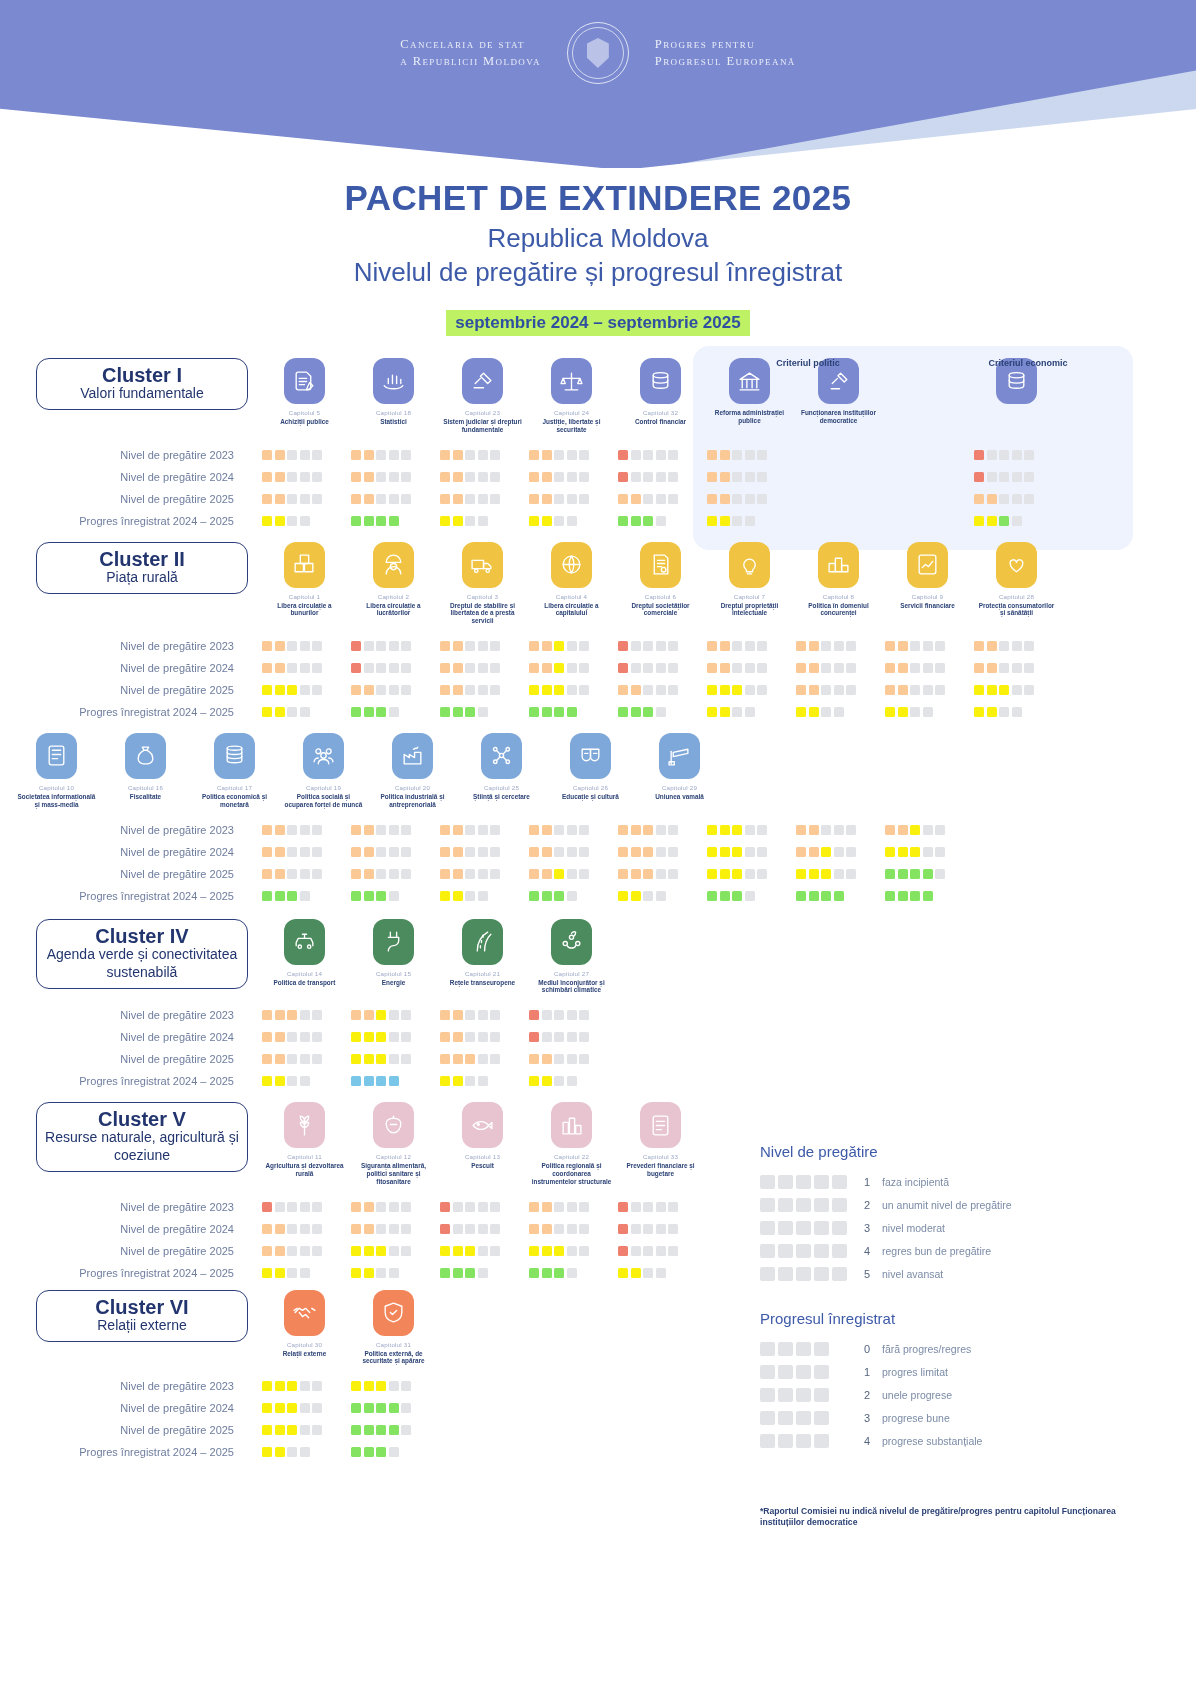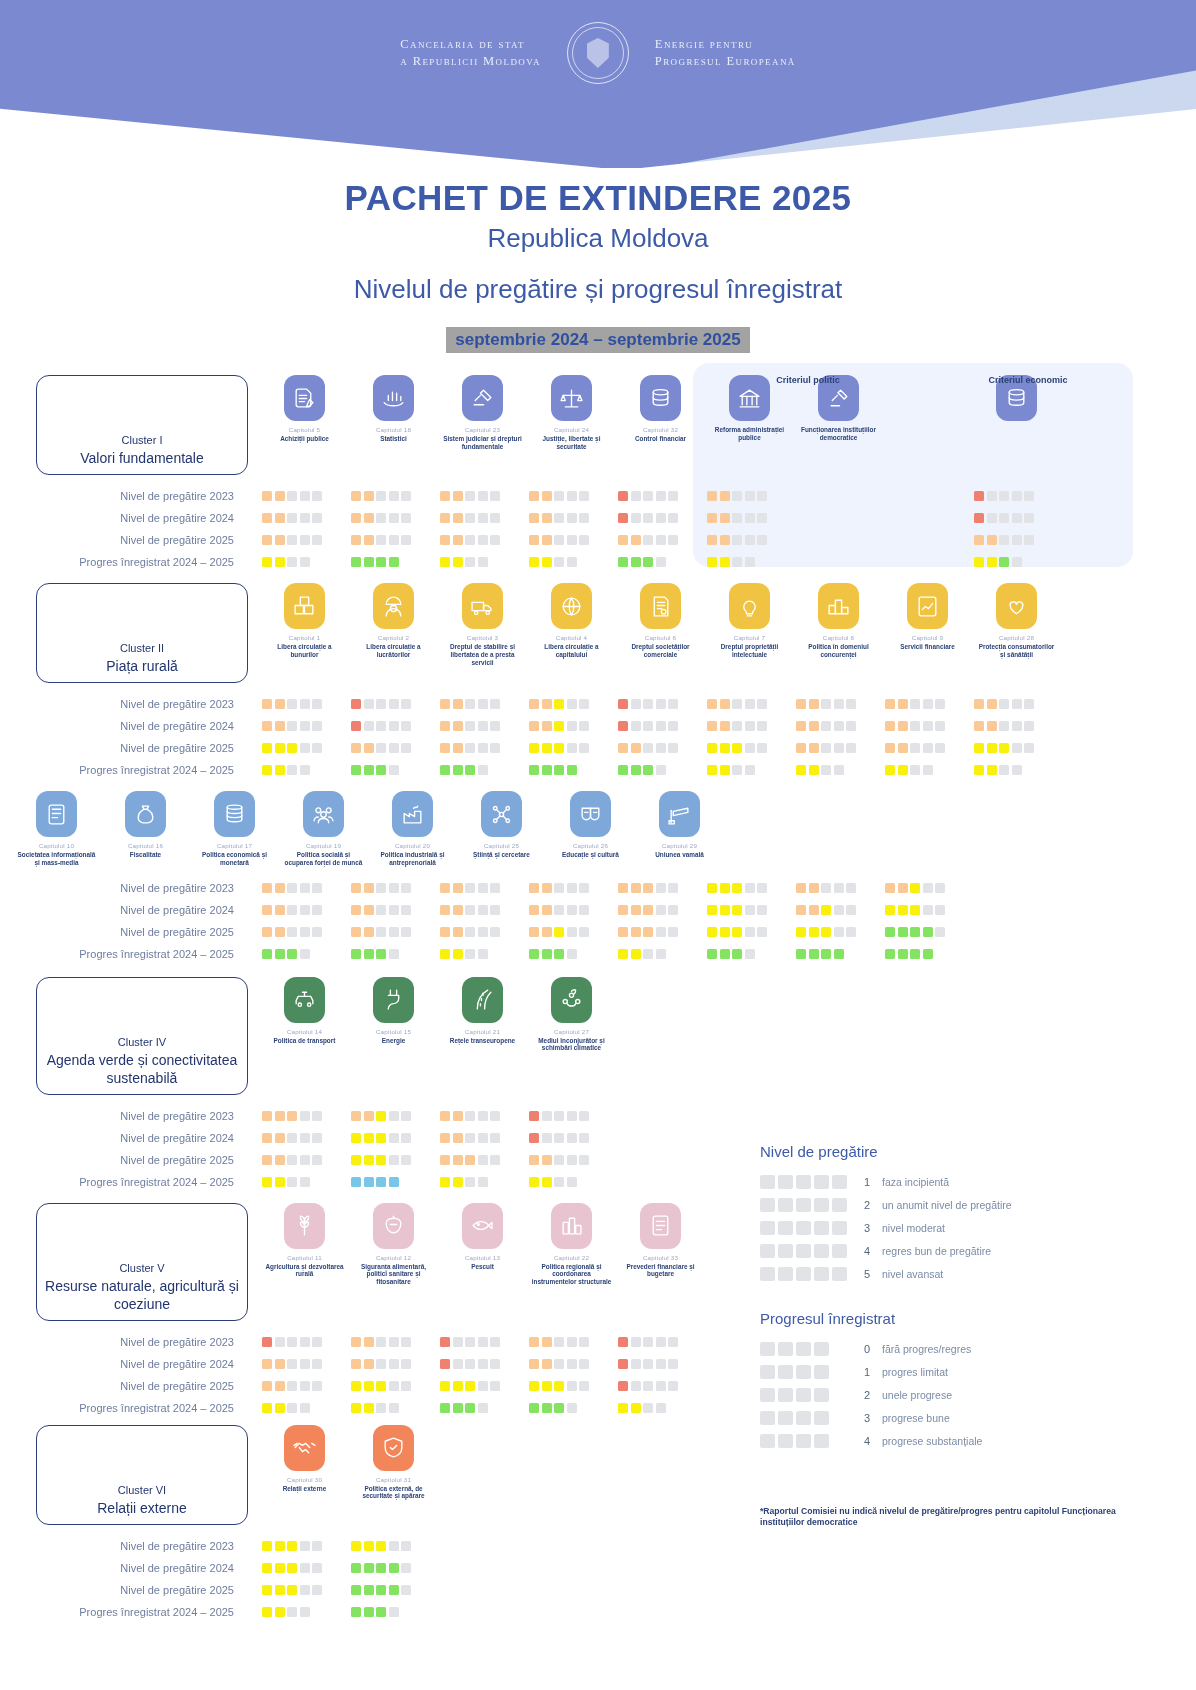--- a/index.html
+++ b/index.html
@@ -60,43 +60,43 @@
   .emblem-core {
     width: 22px; height: 30px;
     background: #eef1fa; opacity:.55;
     clip-path: polygon(50% 0, 100% 18%, 100% 66%, 50% 100%, 0 66%, 0 18%);
   }
 
   
   .title-block { text-align: center; margin-top: 10px; }
   .t1 { font-size: 35px; font-weight: bold; color: #3d5aa8; letter-spacing: .4px; }
   .t2 { font-size: 26px; color: #3d5aa8; margin-top: 5px; }
-  .t3 { font-size: 26px; color: #3d5aa8; margin-top: 20px; }
+  .t3 { font-size: 26px; color: #3d5aa8; margin-top: 3px; }
   .period {
     display: inline-block; margin-top: 22px;
-    background: #a3a3a3; color: #2f4fa0;
+    background: #bef264; color: #2f4fa0;
     font-size: 17px; font-weight: bold; padding: 3px 9px;
   }
 
   
   .board { position: relative; margin-top: 22px; }
 
   .cluster { position: relative; margin-bottom: 0; }
 
   .crow { display: flex; align-items: flex-start; }
 
   .cluster-badge {
     width: 212px; min-height: 46px;
     border: 1.6px solid #2c3e7a; border-radius: 13px;
     display: flex; flex-direction: column; align-items: center; justify-content: center;
     text-align: center; padding: 7px 6px;
     color: #22356e; background: #fff;
     margin-left: 36px;
   }
-  .cb-t { font-size: 11px; font-weight: normal; line-height: 18px; margin-top: 48px; }
+  .cb-t { font-size: 20px; font-weight: bold; line-height: 18px; }
   .cb-s { font-size: 14px; line-height: 18px; }
 
   .chapters { display: flex; flex: 1; padding-left: 12px; }
   .chapter { width: 89px; text-align: center; }
   .chapter.spacer { visibility: hidden; }
 
   .icon-tile {
     width: 41px; height: 46px; border-radius: 12px;
     margin: 0 auto; display: flex; align-items: center; justify-content: center;
     color: #fff;
@@ -161,21 +161,21 @@
   <div class="hdr-shape-light"></div>
   <div class="hdr-inner">
     <div class="hdr-txt">
       <div>Cancelaria de stat</div>
       <div>a Republicii Moldova</div>
     </div>
     <div class="emblem">
       <div class="emblem-core"></div>
     </div>
     <div class="hdr-txt right">
-      <div>Energie pentru</div>
+      <div>Progres pentru</div>
       <div>Progresul Europeană</div>
     </div>
   </div>
   <div class="hdr-white-wedge"></div>
   <div class="hdr-white-wedge2"></div>
 </div>
 
 <div class="title-block">
   <div class="t1">PACHET DE EXTINDERE 2025</div>
   <div class="t2">Republica Moldova</div>

